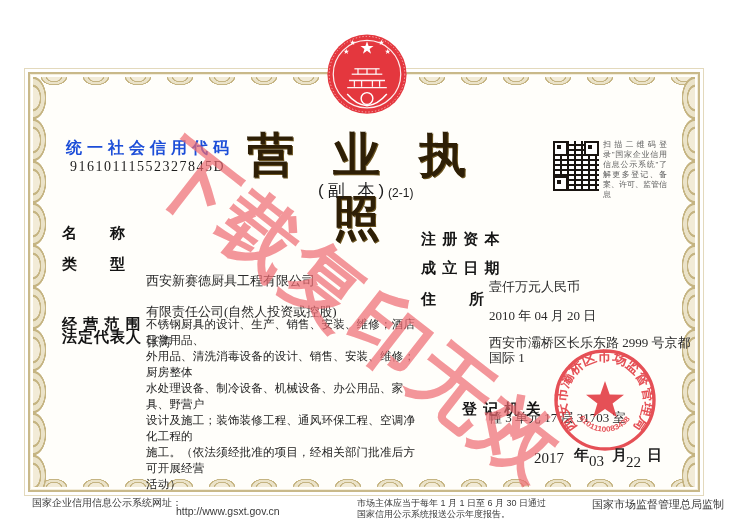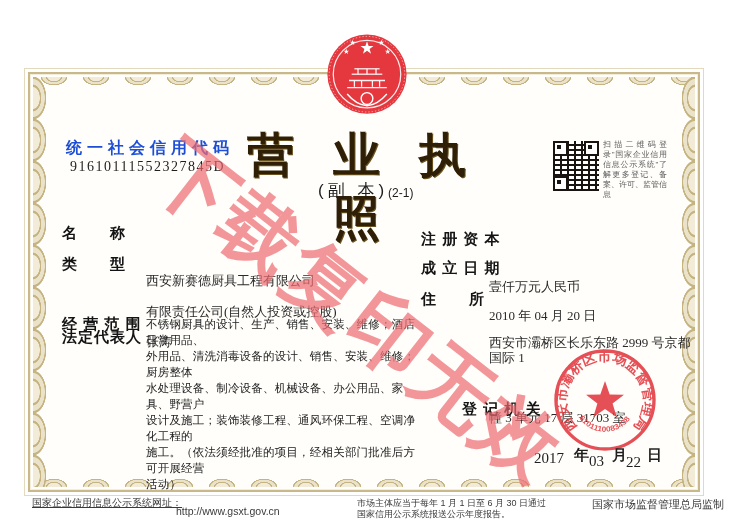--- a/index.html
+++ b/index.html
@@ -183,19 +183,19 @@
     <span class="abs dt dt-num" style="left:534px;top:450px;">2017</span>
     <span class="abs dt dt-unit" style="left:574px;top:446px;">年</span>
     <span class="abs dt dt-num" style="left:589px;top:453px;">03</span>
     <span class="abs dt dt-unit" style="left:612px;top:446px;">月</span>
     <span class="abs dt dt-num" style="left:626px;top:454px;">22</span>
     <span class="abs dt dt-unit" style="left:647px;top:446px;">日</span>
   </div>
 
   <div class="abs watermark">下载复印无效</div>
 
-  <div class="abs foot" style="left:32px;top:496px;text-decoration:underline;">国家企业信用信息公示系统网址：</div>
+  <div class="abs foot" style="left:32px;top:496px;">国家企业信用信息公示系统网址：</div>
   <div class="abs foot" style="left:176px;top:505px;font-size:10.5px;">http://www.gsxt.gov.cn</div>
   <div class="abs foot" style="left:357px;top:497px;font-size:9px;">市场主体应当于每年 1 月 1 日至 6 月 30 日通过</div>
   <div class="abs foot" style="left:357px;top:508px;font-size:9px;">国家信用公示系统报送公示年度报告。</div>
   <div class="abs foot" style="left:592px;top:497px;font-size:11px;">国家市场监督管理总局监制</div>
 
 </div>
 
 </body></html>

